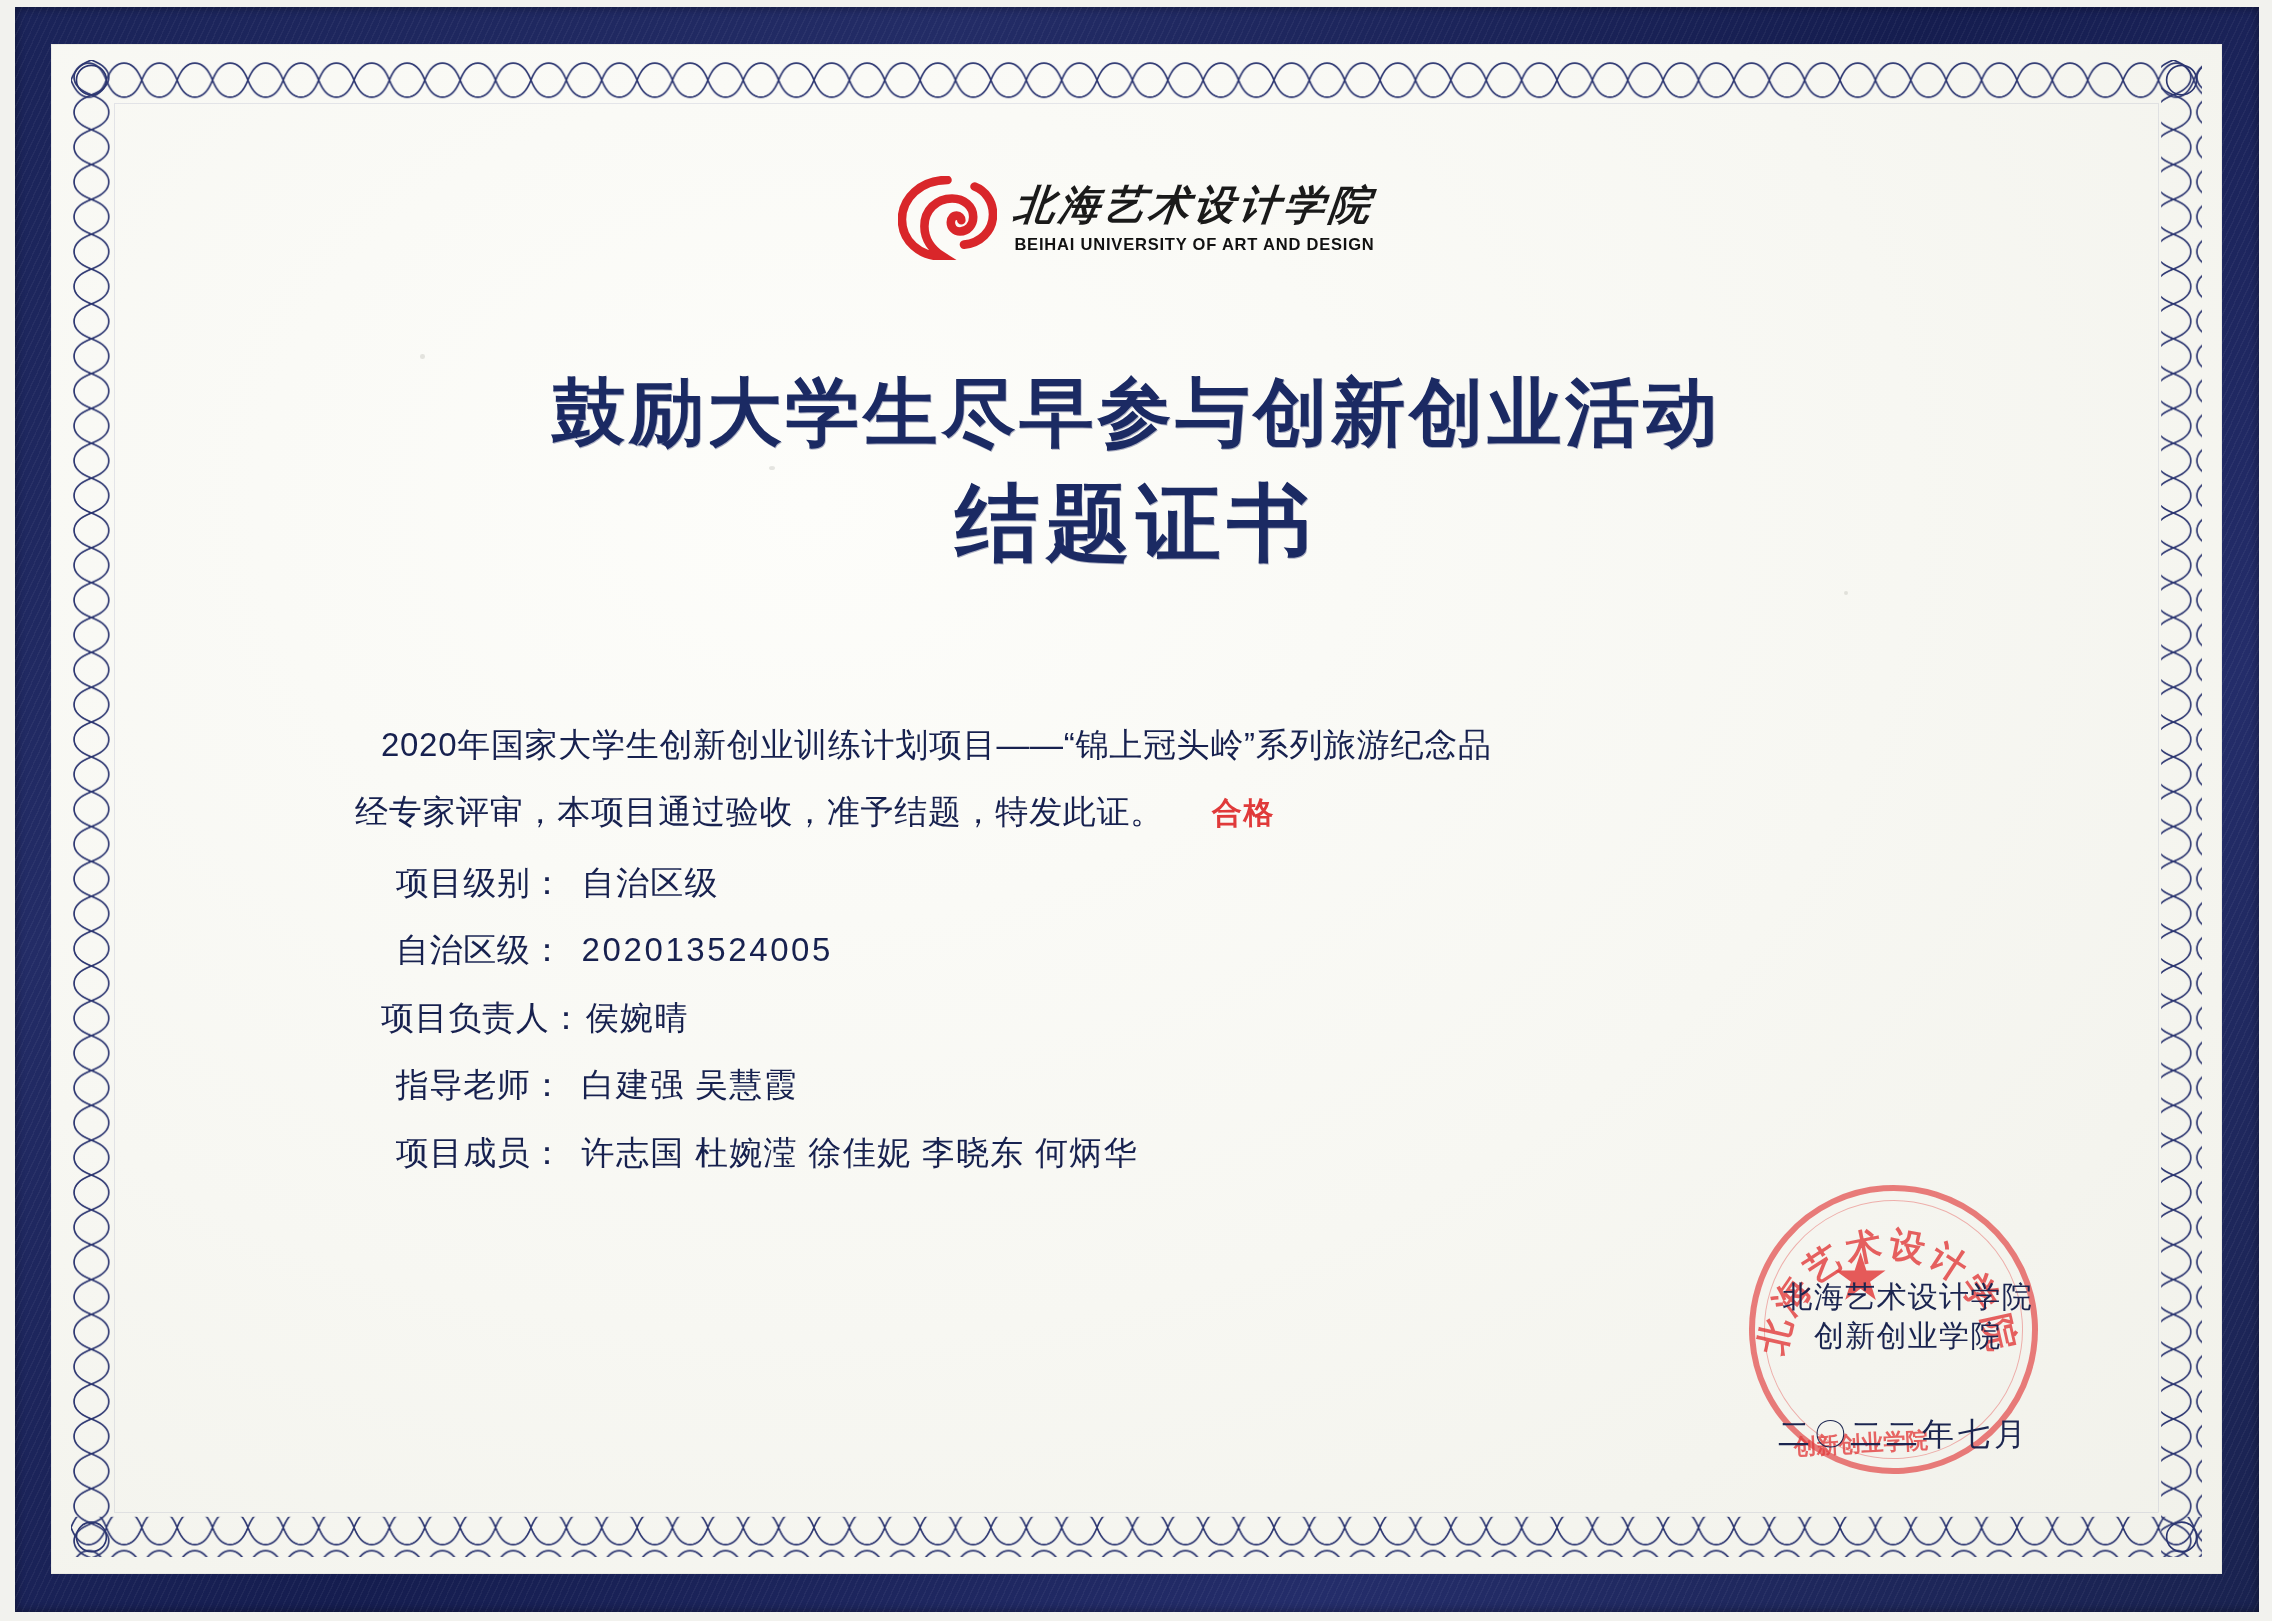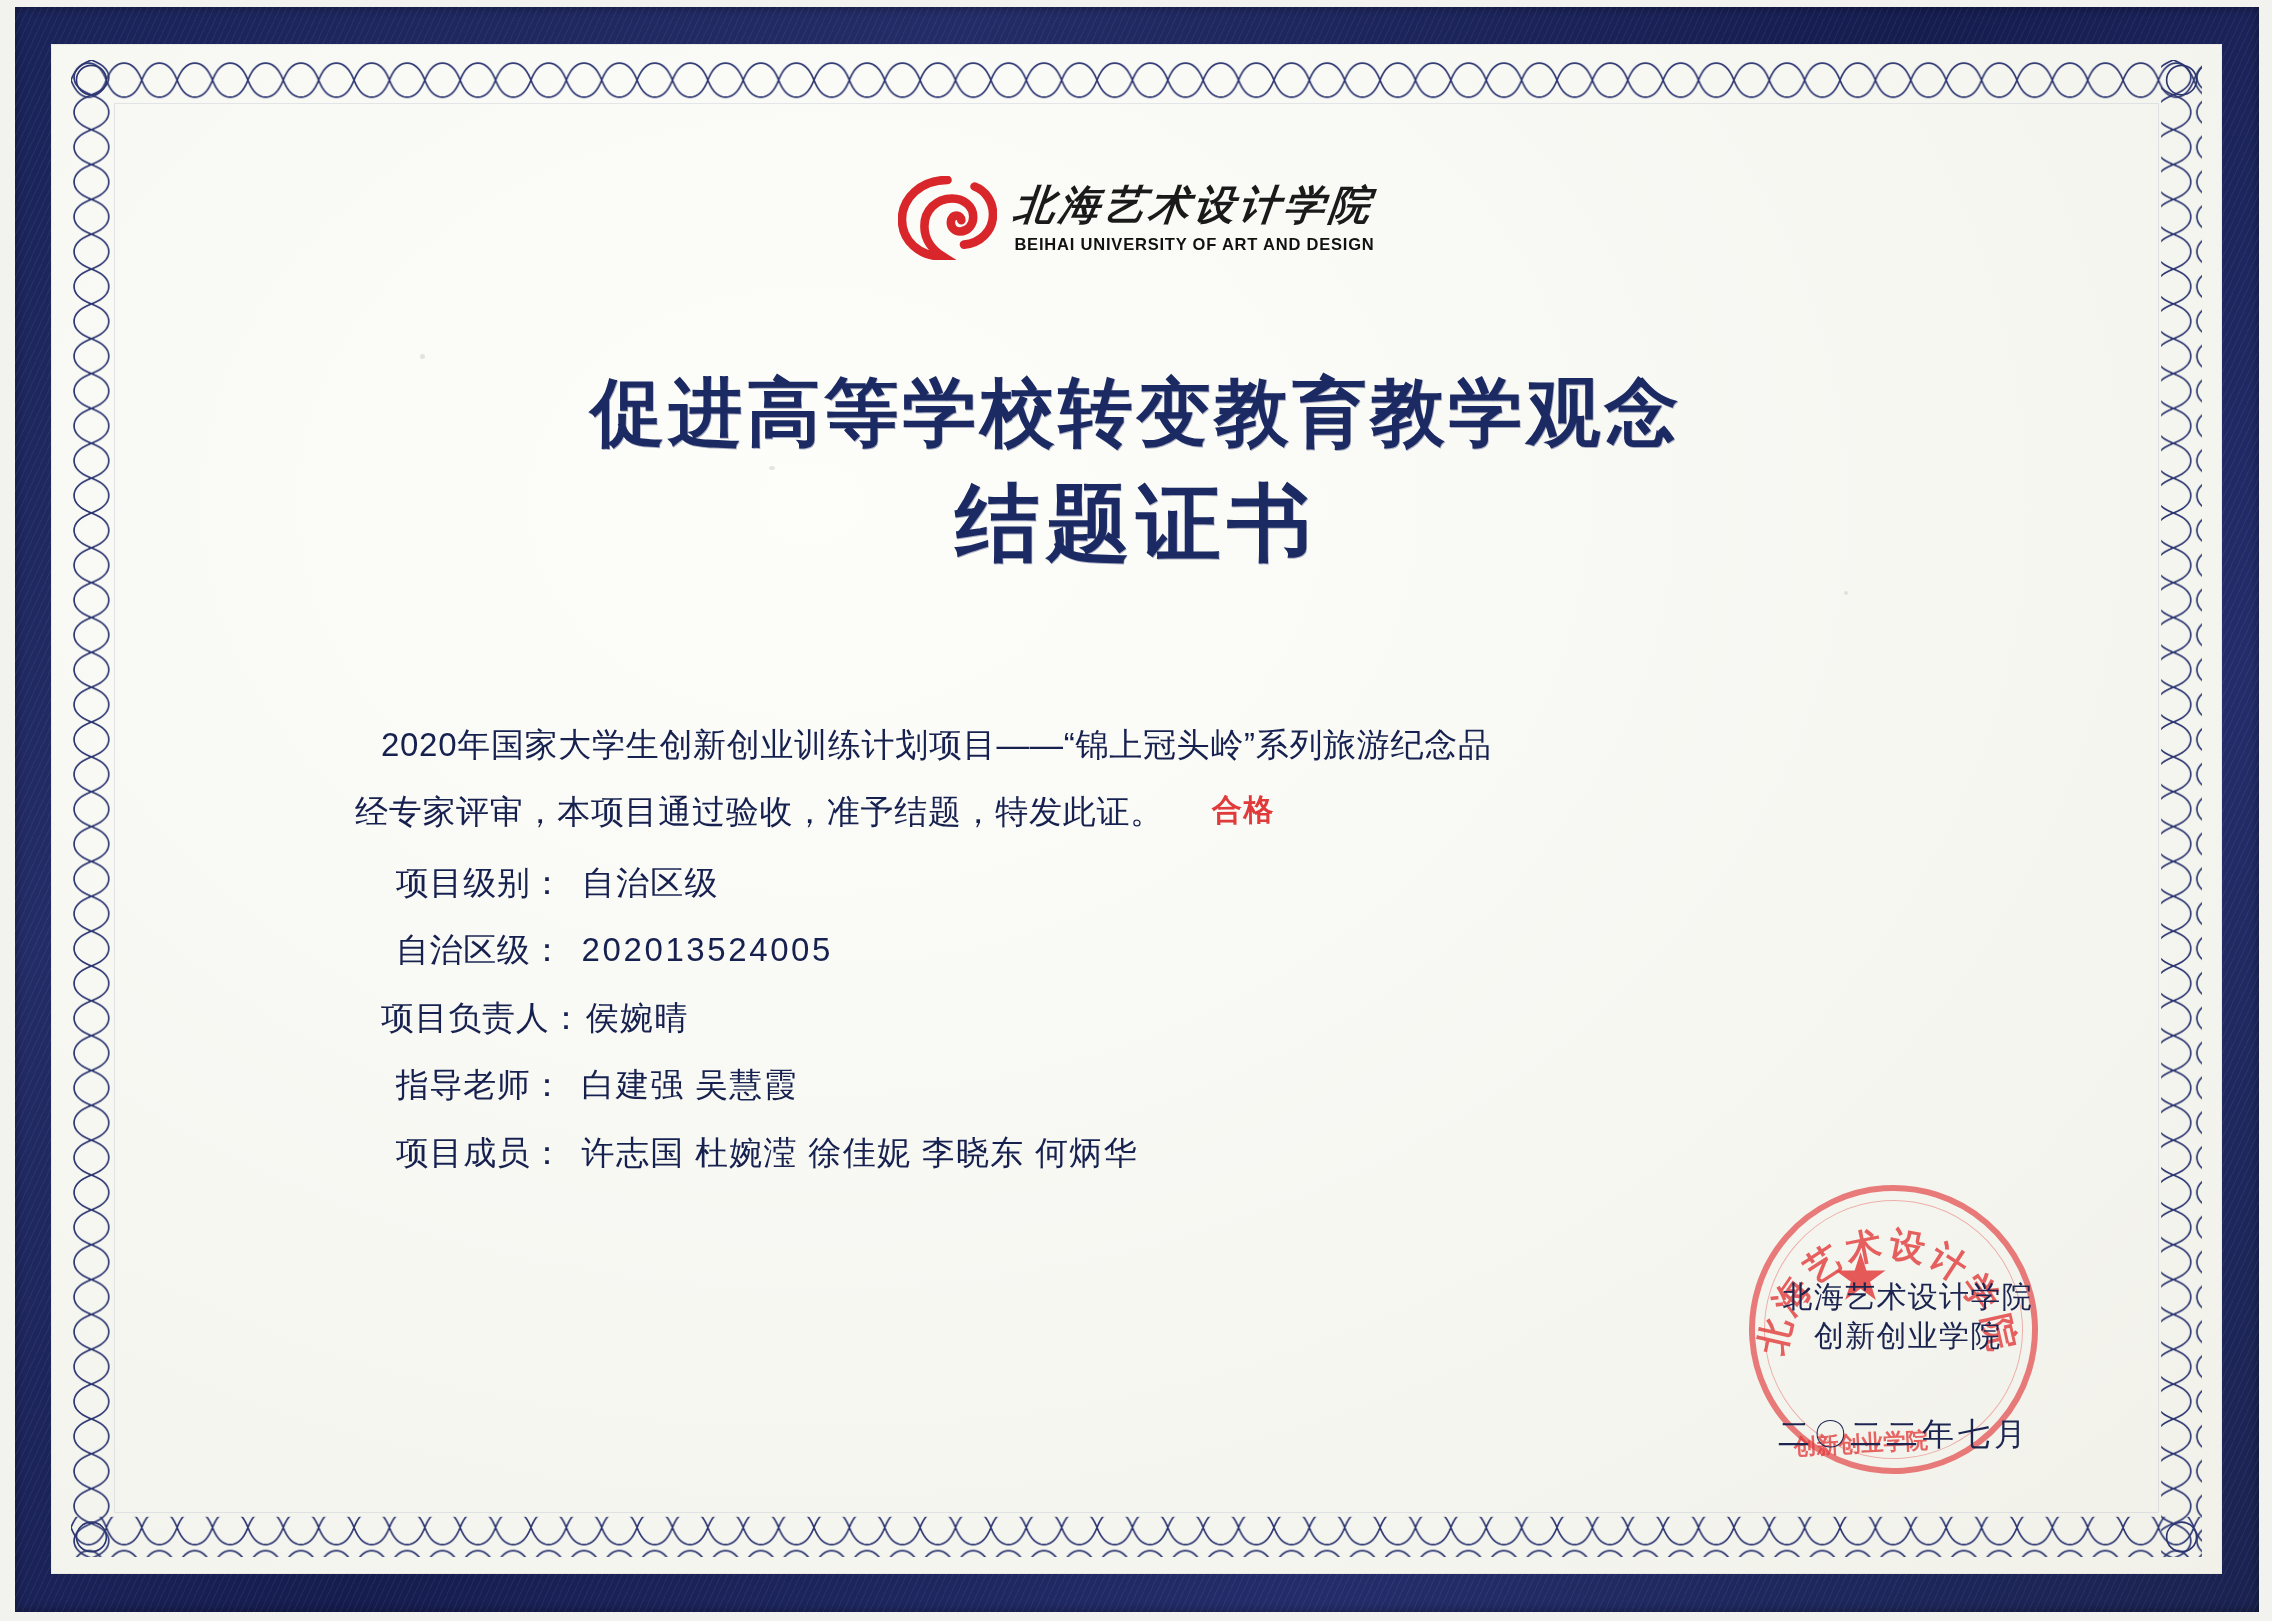--- a/index.html
+++ b/index.html
@@ -166,21 +166,21 @@
     font-weight: 500;
   }
   .body-line-2 {
     margin-top: 22.4px;
     margin-left: -26px;
     font-size: 33px;
     letter-spacing: 0.7px;
     color: #17214f;
     font-weight: 500;
     display: flex;
-    align-items: flex-start;
+    align-items: flex-end;
     white-space: nowrap;
   }
   .stamp-word {
     margin-left: 48px;
     color: #e03a3a;
     font-weight: 700;
     font-size: 30px;
     letter-spacing: 1.3px;
     border-bottom: 1.3px solid rgba(224,58,58,0.0);
     transform: rotate(-0.6deg);
@@ -359,21 +359,21 @@
             <path d="M116 16 C 132 22 144 38 144 58 C 144 84 124 102 100 104" fill="none" stroke="#d9262a" stroke-width="13" stroke-linecap="round"></path>
           </svg>
         </div>
         <div class="logo-text-group">
           <div class="logo-cn">北海艺术设计学院</div>
           <div class="logo-en">BEIHAI UNIVERSITY OF ART AND DESIGN</div>
         </div>
       </div>
     </div>
 
-    <div class="title-1">促进高等学校转变教育教学观念</div>
+    <div class="title-1">鼓励大学生尽早参与创新创业活动</div>
     <div class="title-2">结题证书</div>
 
     <div class="body-block">
       <div class="body-line-1">2020年国家大学生创新创业训练计划项目——“锦上冠头岭”系列旅游纪念品</div>
       <div class="body-line-2">
         <span>经专家评审，本项目通过验收，准予结题，特发此证。</span>
         <span class="stamp-word">合格</span>
       </div>
 
       <div class="fields">

